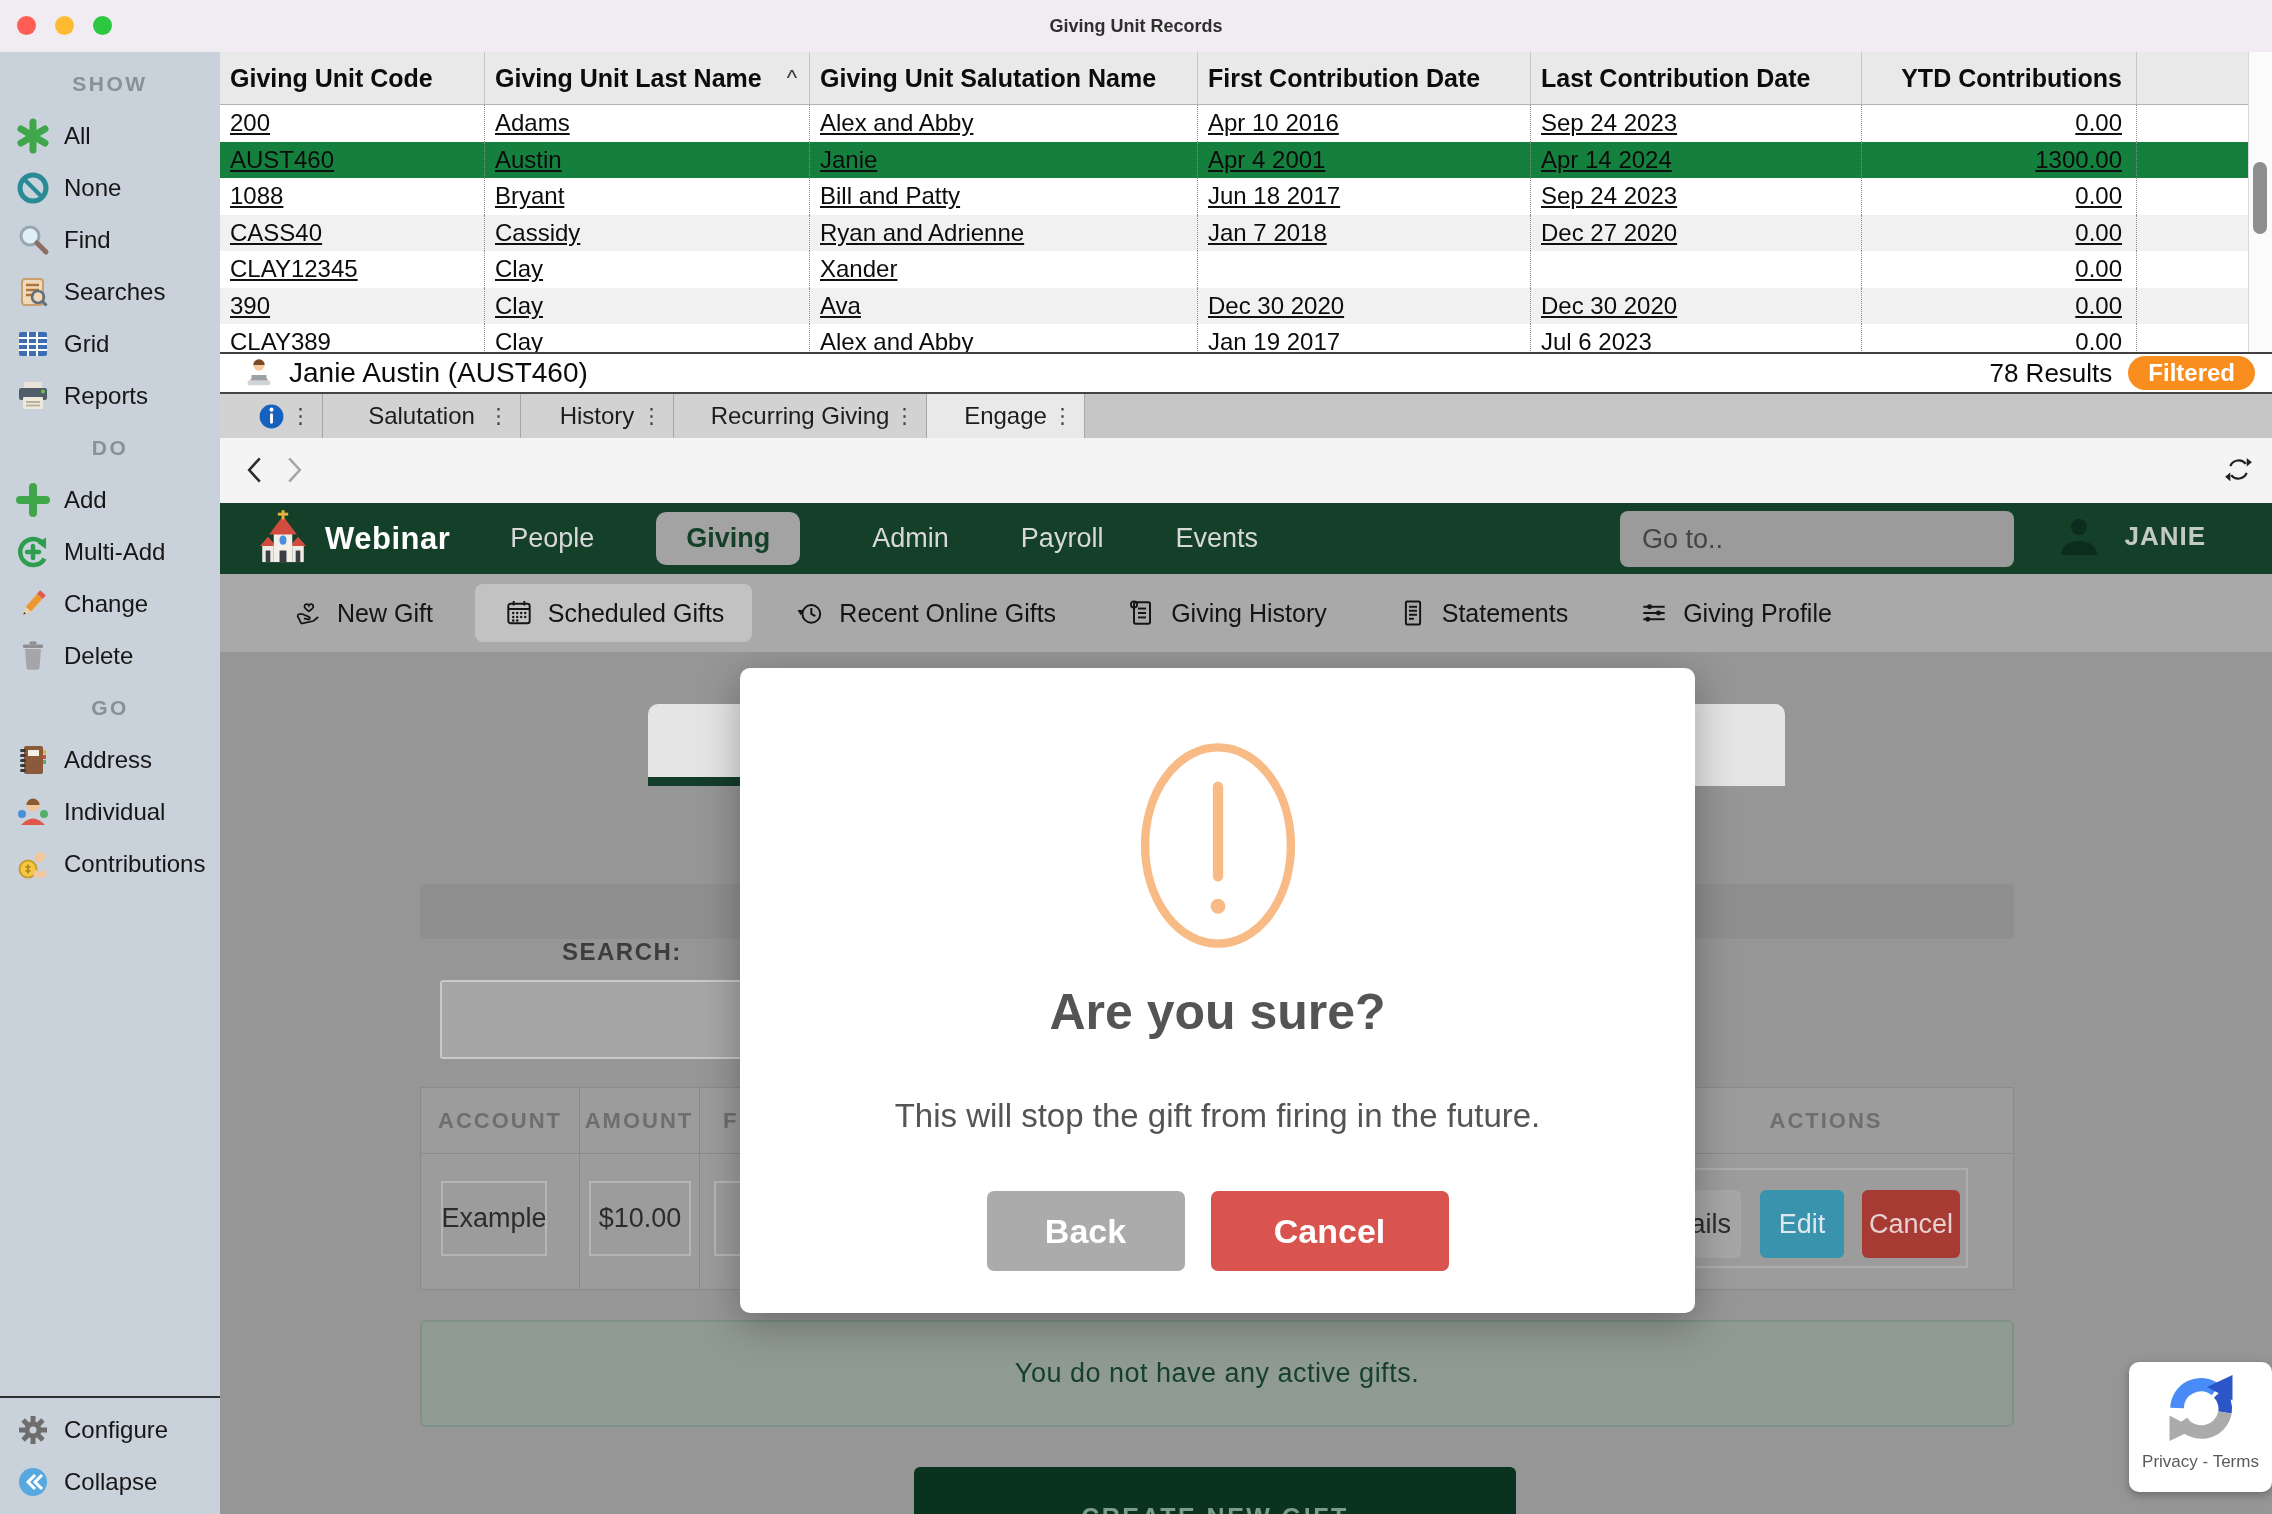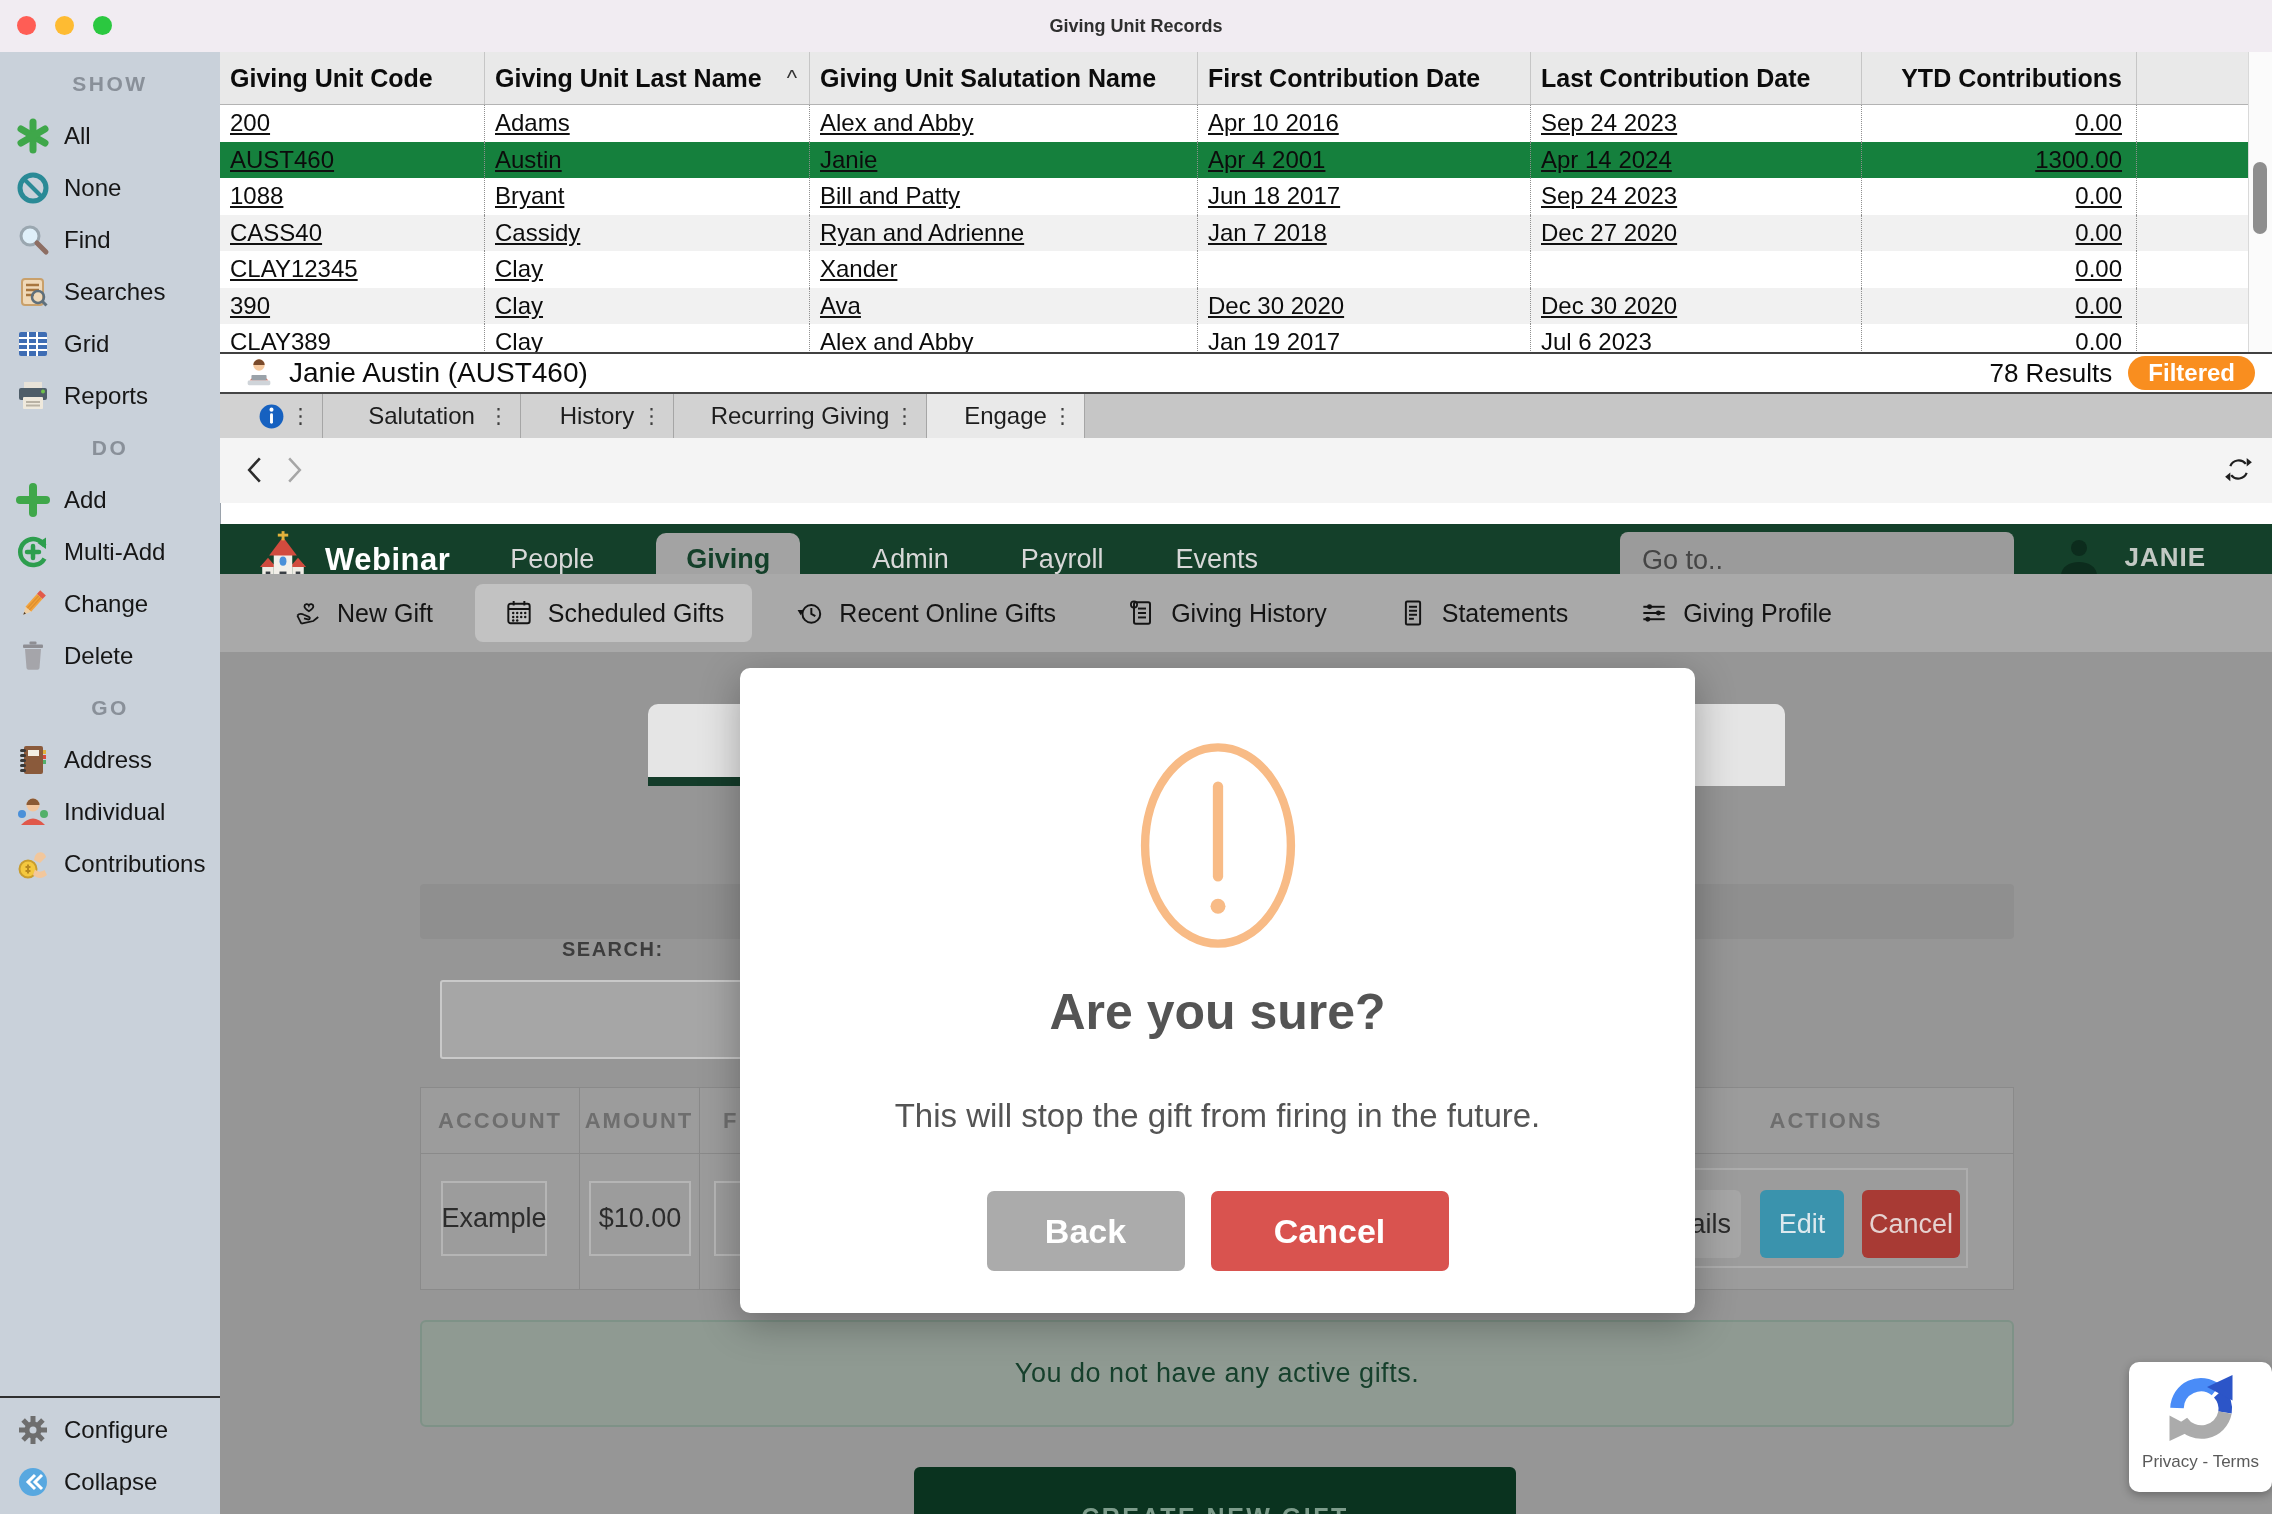--- a/index.html
+++ b/index.html
@@ -66,21 +66,21 @@
 
   .toolbar{position:absolute;left:220px;top:438px;right:0;height:65px;background:#f4f4f4;}
   .nav-arrow{position:absolute;top:15px;width:17px;height:34px;}
   .nav-arrow svg{width:100%;height:100%;}
   .arr-back{left:26px;}
   .arr-fwd{left:66px;}
   .refresh-btn{position:absolute;right:18px;top:16px;width:31px;height:31px;}
   .refresh-btn svg{width:100%;height:100%;}
 
   
-  .greennav{position:absolute;left:220px;top:524px;right:0;height:71px;background:#14402a;
+  .greennav{position:absolute;left:220px;top:503px;right:0;height:71px;background:#14402a;
             display:flex;align-items:center;padding-left:36px;box-sizing:border-box;}
   .church{width:54px;height:60px;margin-right:15px;display:flex;}
   .church svg{width:100%;height:100%;}
   .brand{font-size:31px;font-weight:600;color:#fff;margin-right:60px;letter-spacing:0.5px;}
   .nav-item{font-size:27px;color:#d8d8d8;margin-right:72px;}
   .nav-item.active{background:#a3a3a3;color:#14402a;font-weight:bold;border-radius:10px;
                    padding:11px 30px;margin-left:-10px;}
   .goto-input{position:absolute;right:258px;top:8px;width:370px;height:54px;background:#9b9b9b;
               border:none;border-radius:8px;font-size:27px;color:#454545;padding-left:22px;
               font-family:"Liberation Sans",sans-serif;outline:none;}
@@ -97,21 +97,21 @@
   .sn-item.active{background:#c2c2c2;}
   .sn-icon{width:32px;height:32px;margin-right:13px;display:flex;}
   .sn-icon svg{width:100%;height:100%;}
 
   
   .content{position:absolute;left:220px;top:652px;right:0;bottom:0;background:#969696;overflow:hidden;}
   .flank{position:absolute;top:52px;background:#e5e5e5;border-radius:10px 10px 0 0;z-index:3;}
   .flank-left{left:428px;width:150px;height:73px;border-bottom:9px solid #143c2a;}
   .flank-right{left:1400px;width:165px;height:82px;}
   .dim-bar{position:absolute;left:200px;top:232px;width:1594px;height:55px;background:#8f8f8f;border-radius:4px;}
-  .search-label{position:absolute;left:342px;top:286px;font-size:20px;font-weight:bold;color:#3d3d3d;
+  .search-label{position:absolute;left:342px;top:286px;font-size:24px;font-weight:bold;color:#3d3d3d;
                 letter-spacing:1.5px;}
   .search-input{position:absolute;left:220px;top:328px;width:337px;height:79px;background:#a6a6a6;
                 border:2px solid #c9c9c9;border-radius:3px;box-sizing:border-box;}
 
   .gifts-table{position:absolute;left:200px;top:435px;width:1594px;height:203px;background:#9c9c9c;
                border:1px solid #8a8a8a;box-sizing:border-box;}
   .gt-hline{position:absolute;left:0;right:0;top:65px;height:1px;background:#8a8a8a;}
   .gt-vline{position:absolute;top:0;bottom:0;width:1px;background:#8a8a8a;}
   .gt-h{position:absolute;top:0;height:65px;display:flex;align-items:center;justify-content:center;
         font-size:22px;font-weight:bold;color:#6e6e6e;letter-spacing:2px;}

